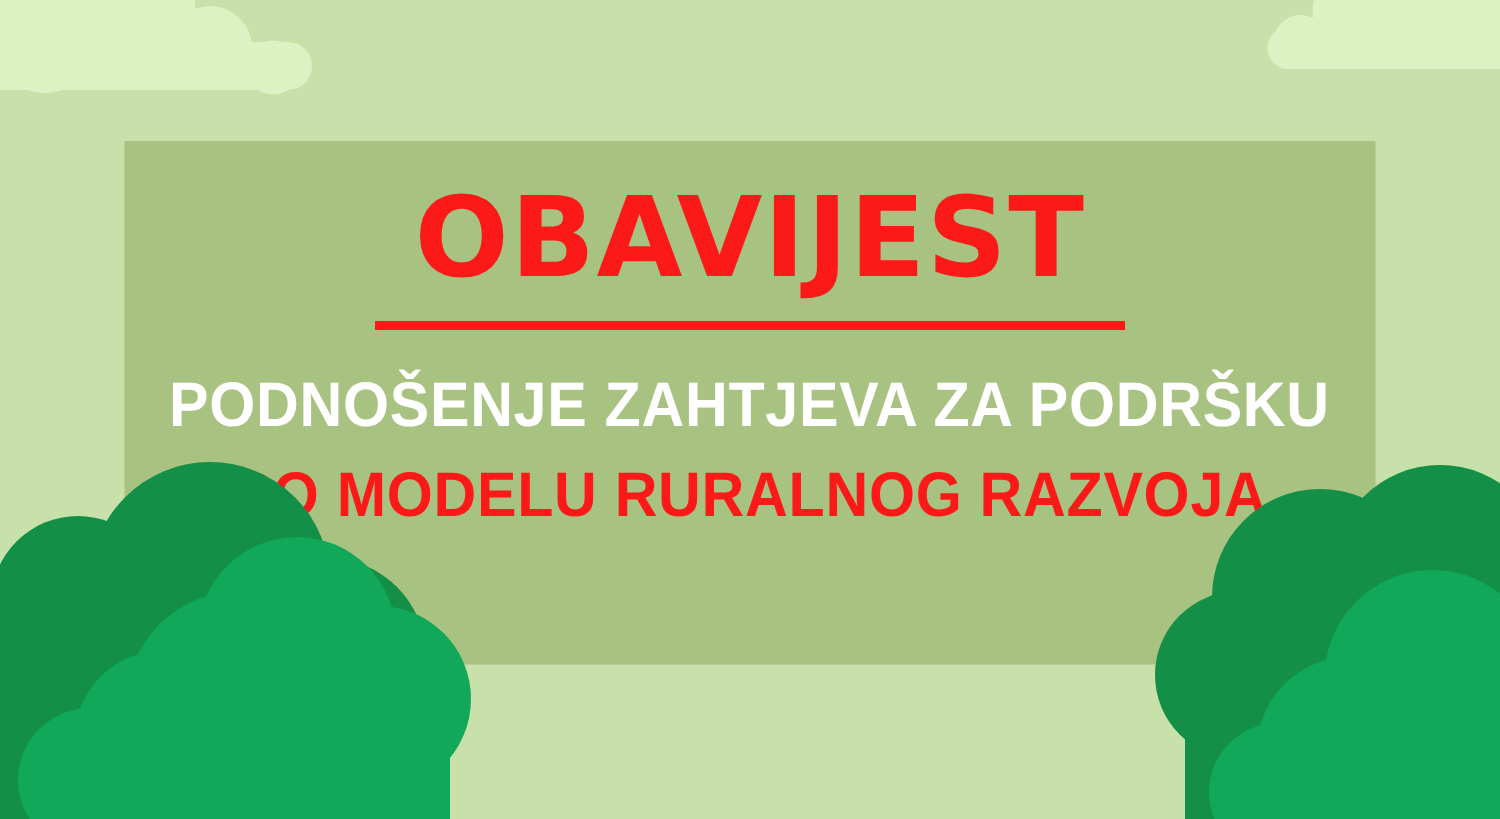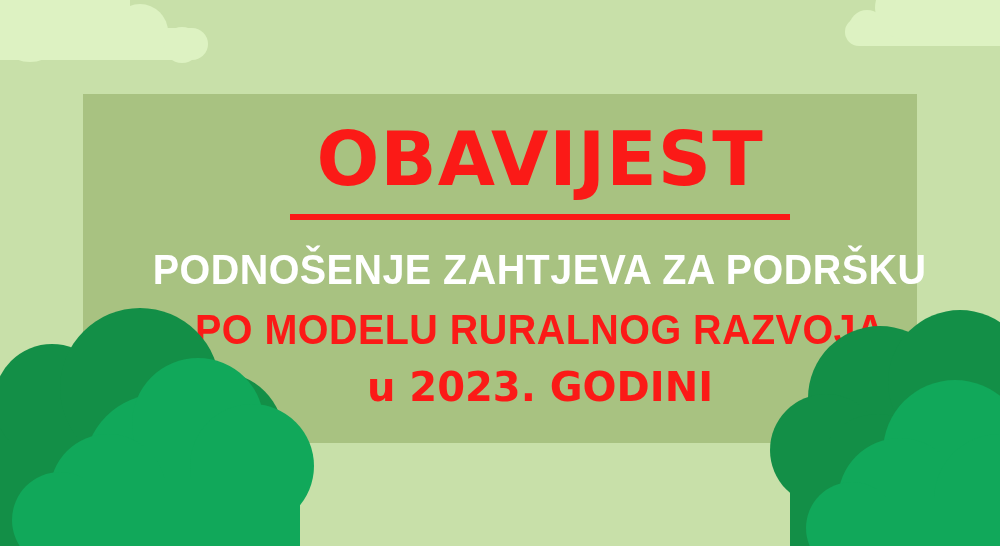--- a/index.html
+++ b/index.html
@@ -44,21 +44,20 @@
     position: absolute;
     left: 83px;
     top: 94px;
     width: 834px;
     height: 349px;
     display: flex;
     flex-direction: column;
     align-items: center;
     justify-content: flex-start;
     text-align: left;
-    padding-left: 40px;
   }
   .title {
     margin-top: 22px;
     color: #fb1a17;
     font-family: "DejaVu Sans", sans-serif;
     font-weight: bold;
     font-size: 74px;
     line-height: 86px;
     letter-spacing: 1px;
     white-space: nowrap;
@@ -143,21 +142,20 @@
     </svg>
   </div>
 
   <div class="panel"></div>
 
   <div class="textblock">
     <div class="title">OBAVIJEST</div>
     <div class="rule"></div>
     <div class="sub1">PODNOŠENJE ZAHTJEVA ZA PODRŠKU</div>
     <div class="sub2">PO MODELU RURALNOG RAZVOJA</div>
-    <div class="sub3">u 2023. GODINI</div>
   </div>
 
   <div class="bushes">
     <svg width="1000" height="546" viewBox="0 0 1000 546" xmlns="http://www.w3.org/2000/svg">
 
       <g fill="#138f47">
         <circle cx="72" cy="450" r="78"></circle>
         <circle cx="18" cy="455" r="62"></circle>
         <circle cx="52" cy="402" r="58"></circle>
         <circle cx="140" cy="388" r="80"></circle>

